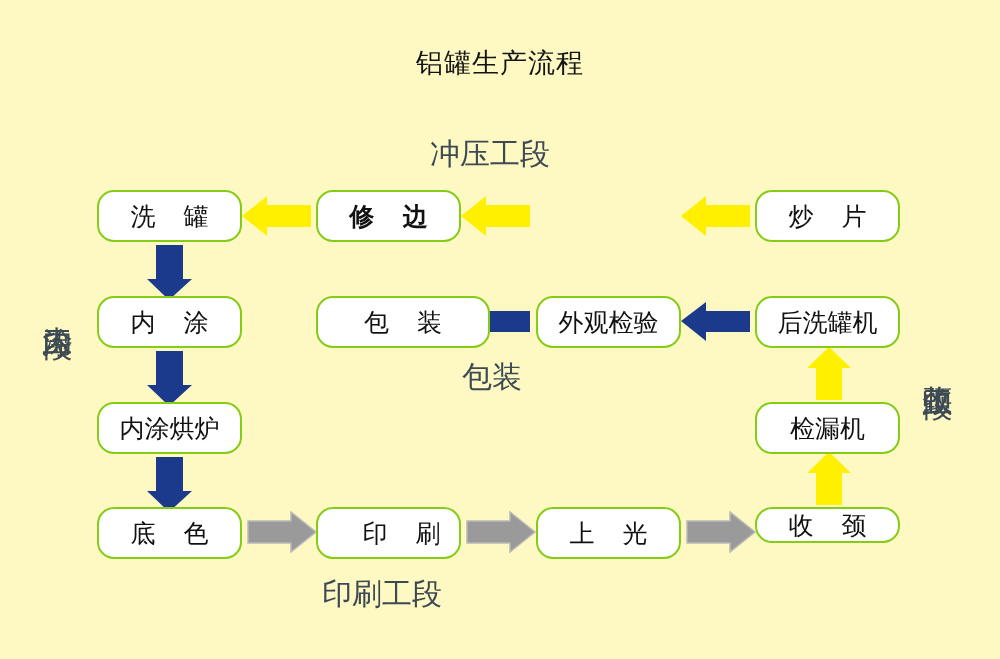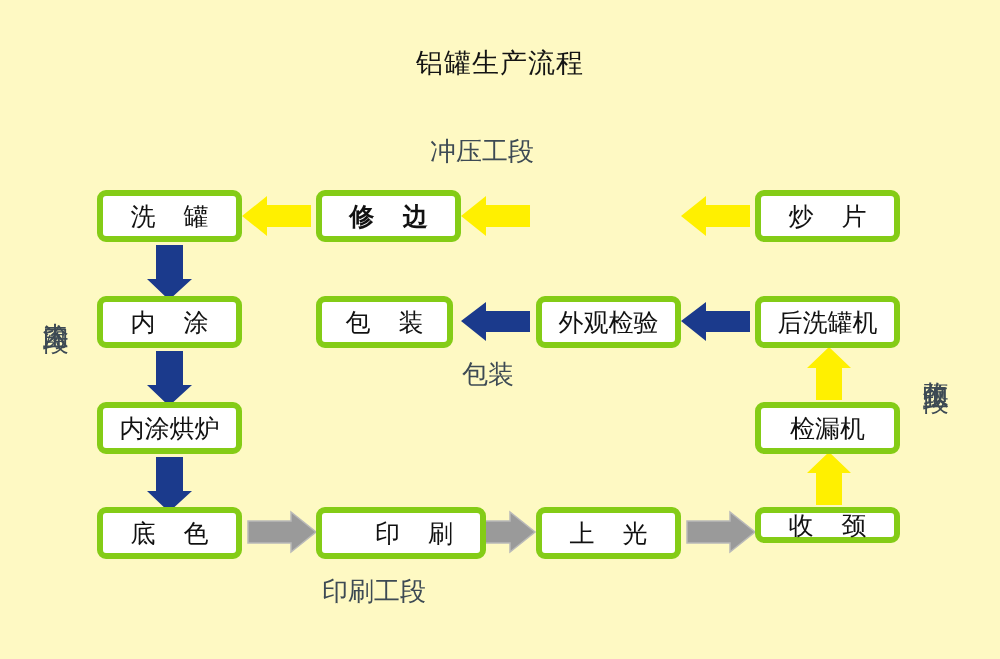--- a/index.html
+++ b/index.html
@@ -28,37 +28,37 @@
     font-size: 27px;
     color: #141414;
     letter-spacing: 1px;
     font-weight: 400;
   }
 
   
   .node {
     position: absolute;
     box-sizing: border-box;
-    border: 6px solid #84cc16;
-    border-radius: 9px;
+    border: 2px solid #84cc16;
+    border-radius: 17px;
     background: #ffffff;
     display: flex;
     align-items: center;
     justify-content: center;
     font-size: 25px;
     color: #111111;
     line-height: 1;
     white-space: nowrap;
   }
   .node.spaced { letter-spacing: 10px; text-indent: 10px; }
 
   
   .caption {
     position: absolute;
-    font-size: 26px;
+    font-size: 30px;
     color: #3d4a54;
     white-space: nowrap;
     line-height: 1.05;
   }
   .caption.vertical {
     writing-mode: vertical-rl;
     text-orientation: upright;
     letter-spacing: 2px;
   }
 
@@ -133,25 +133,25 @@
 
   <div class="caption vertical" style="left:42px; top:302px;">内涂工段</div>
 
   <div class="caption vertical" style="left:922px; top:362px;">收颈工段</div>
 
   <div class="node spaced" style="left:97px;  top:190px; width:145px; height:52px;">洗 罐</div>
   <div class="node spaced" style="left:316px; top:190px; width:145px; height:52px;font-weight:bold;">修 边</div>
   <div class="node spaced" style="left:755px; top:190px; width:145px; height:52px;">炒 片</div>
 
   <div class="node spaced" style="left:97px;  top:296px; width:145px; height:52px;">内 涂</div>
-  <div class="node spaced" style="left:316px; top:296px; width:137px; height:52px;">包 装</div>
+  <div class="node spaced" style="left:316px; top:296px; width:174px; height:52px;">包 装</div>
   <div class="node" style="left:536px; top:296px; width:145px; height:52px;">外观检验</div>
   <div class="node" style="left:755px; top:296px; width:145px; height:52px;">后洗罐机</div>
 
   <div class="node" style="left:97px;  top:402px; width:145px; height:52px;">内涂烘炉</div>
   <div class="node spaced" style="left:97px;  top:507px; width:145px; height:52px;">底 色</div>
 
   <div class="node" style="left:755px; top:402px; width:145px; height:52px;">检漏机</div>
-  <div class="node spaced" style="left:316px; top:507px; width:170px; height:52px;padding-left:26px;">印 刷</div>
+  <div class="node spaced" style="left:316px; top:507px; width:145px; height:52px;padding-left:26px;">印 刷</div>
   <div class="node spaced" style="left:536px; top:507px; width:145px; height:52px;">上 光</div>
   <div class="node spaced" style="left:755px; top:507px; width:145px; height:36px;">收 颈</div>
 
 </div>
 
 </body></html>

